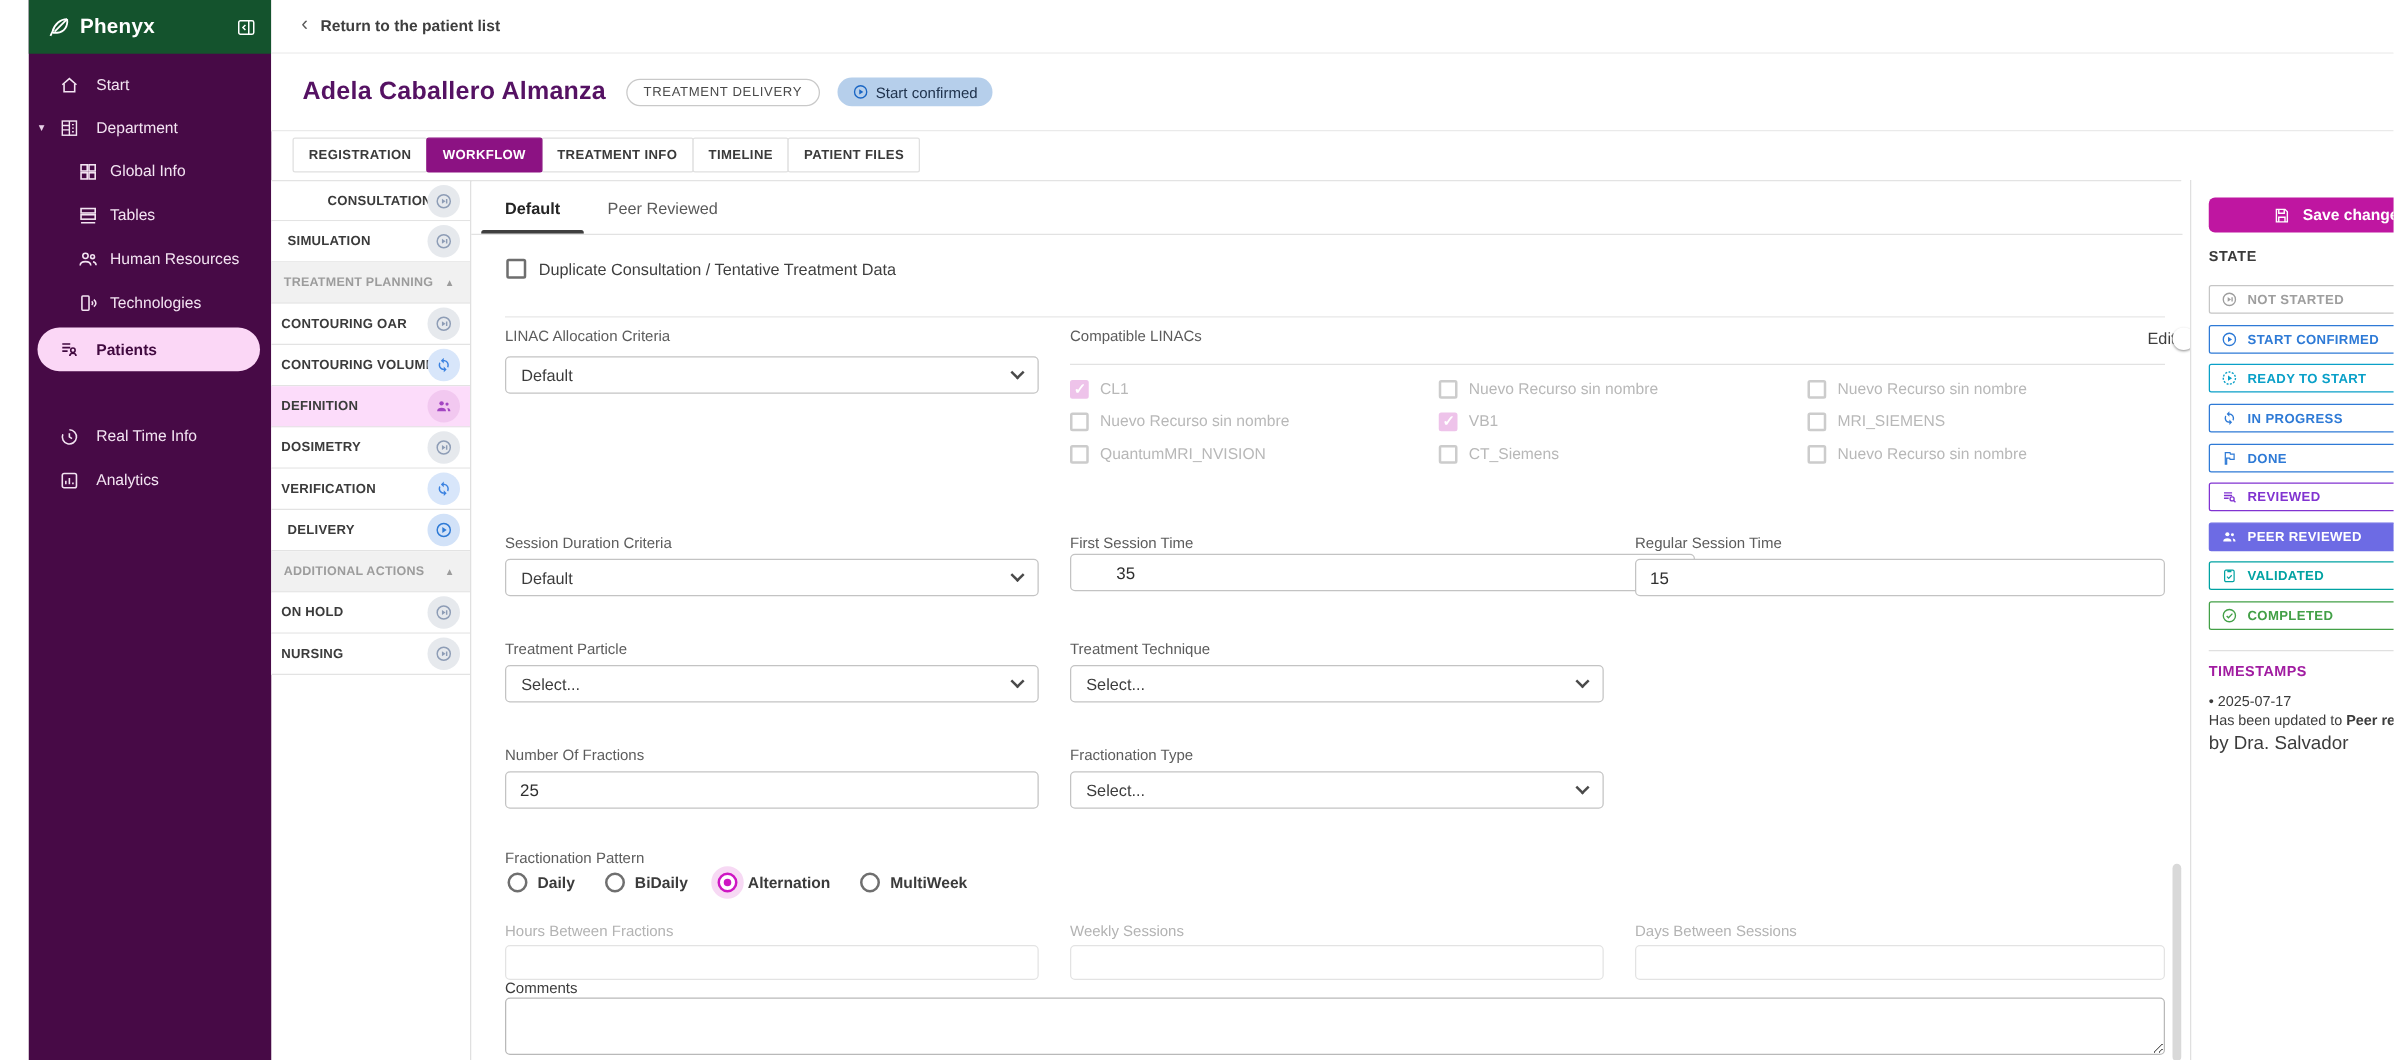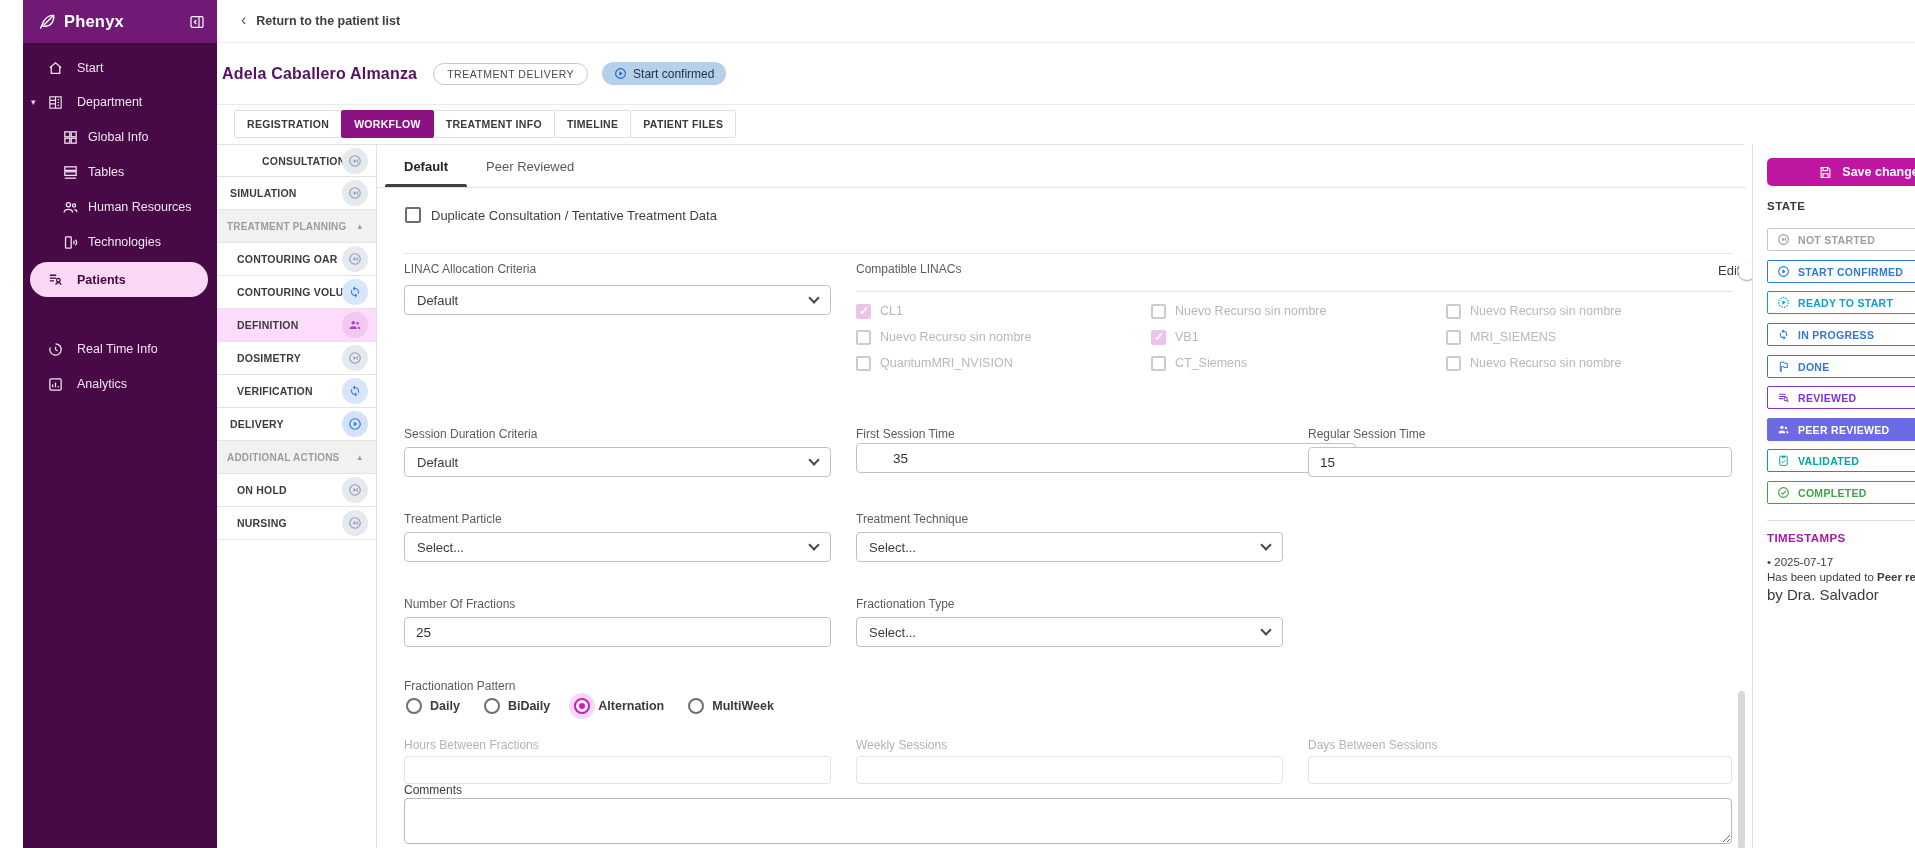--- a/index.html
+++ b/index.html
@@ -1,56 +1,56 @@
 <!DOCTYPE html>
 <html><head>
 <meta charset="utf-8">
 <style>
   * { margin:0; padding:0; box-sizing:border-box; }
   html,body { background:#ffffff; font-family:"Liberation Sans", sans-serif; }
   .screen { position:relative; width:1915px; height:848px; overflow:hidden; background:#fff; }
 
   
   .sidebar { position:absolute; left:23px; top:0; width:194px; height:848px; background:#470a46; }
-  .sb-header { position:absolute; left:0; top:0; width:194px; height:43px; background:#701a75; display:flex; align-items:center; padding:0 12px; color:#fff; }
+  .sb-header { position:absolute; left:0; top:0; width:194px; height:43px; background:#14532d; display:flex; align-items:center; padding:0 12px; color:#fff; }
   .sb-logo { width:20px; height:20px; margin-left:2px; color:#fff; }
   .sb-title { font-size:16.5px; font-weight:bold; margin-left:7px; letter-spacing:.2px; flex:1; }
   .sb-collapse { width:16px; height:16px; color:#fff; cursor:pointer; }
   .sb-item { position:absolute; left:0; width:194px; height:34px; display:flex; align-items:center; color:#f3e4f2; font-size:12.5px; cursor:pointer; }
   .sb-item .sb-chevron { position:absolute; left:8px; font-size:9px; color:#e9d2e8; }
   .sb-item .sb-icon { position:absolute; left:24px; width:17px; height:17px; color:#f3e4f2; }
   .sb-item .sb-label { position:absolute; left:54px; white-space:nowrap; }
   .sb-item.child .sb-icon { left:39px; }
   .sb-item.child .sb-label { left:65px; }
   .sb-item.active { left:7px; width:178px; height:35px; background:#fbd7f6; border-radius:18px; color:#40093f; }
   .sb-item.active .sb-icon { left:17px; color:#40093f; }
   .sb-item.active .sb-label { left:47px; font-weight:bold; }
 
   
   .return-bar { position:absolute; left:217px; top:0; width:1698px; height:43px; background:#fff; border-bottom:1px solid #eaeaea; display:flex; align-items:center; }
   .back-btn { display:flex; align-items:center; gap:10px; margin-left:24px; cursor:pointer; }
   .back-chev { font-size:16px; color:#5a5a5a; line-height:1; margin-top:-2px; }
   .back-label { font-size:12.5px; font-weight:bold; color:#3f3f3f; }
 
   .patient-header { position:absolute; left:217px; top:43px; width:1698px; height:62px; background:#fff; border-bottom:1px solid #eaeaea; display:flex; align-items:center; }
-  .patient-name { margin-left:5px; font-size:16px; font-weight:bold; color:#551263; letter-spacing:.2px; }
+  .patient-name { margin-left:25px; font-size:20px; font-weight:bold; color:#551263; letter-spacing:.2px; }
   .chip-outline { margin-left:16px; height:22px; display:flex; align-items:center; padding:0 13px; border:1px solid #c9c9c9; border-radius:12px; font-size:10.5px; color:#4a4a4a; letter-spacing:.5px; background:#fff; }
   .chip-status { margin-left:14px; height:23px; display:flex; align-items:center; gap:6px; padding:0 12px; border-radius:13px; background:#b6cfeb; font-size:12px; color:#20334d; }
   .chip-status .play-ic { width:13px; height:13px; color:#1a66c4; }
 
   .tabs { position:absolute; left:235px; top:110px; display:flex; }
   .tab { height:28px; display:flex; align-items:center; padding:0 12px; border:1px solid #e0e0e0; margin-left:-1px; background:#fff; font-size:10.5px; font-weight:bold; color:#3a3a3a; letter-spacing:.3px; cursor:pointer; border-radius:2px; }
   .tab.active { background:#8c1283; border-color:#8c1283; color:#fff; z-index:2; }
 
   
   .wf-nav { position:absolute; left:217px; top:144px; width:159px; }
   .wf-row { position:absolute; left:0; width:159px; height:33px; border-bottom:1px solid #e3e3e3; background:#fff; display:flex; align-items:center; cursor:pointer; }
   .wf-row.first { border-top:1px solid #e3e3e3;padding-left:32px; }
   .wf-label { font-size:10.5px; font-weight:bold; color:#3b3b3b; letter-spacing:.2px; padding-left:13px; }
-  .wf-row.sub .wf-label { padding-left:20px; }
+  .wf-row.sub .wf-label { padding-left:8px; }
   .wf-row.group { background:#f1f1f1; }
   .wf-row.group .wf-label { color:#9c9c9c; font-weight:bold; font-size:10px; padding-left:10px; }
   .wf-row.group .grp-arrow { position:absolute; right:14px; font-size:9px; color:#9c9c9c; }
   .wf-row.active { background:#fcdcfa; }
   .wf-status { position:absolute; right:8px; width:26px; height:26px; border-radius:50%; display:flex; align-items:center; justify-content:center; }
   .wf-status svg { width:14px; height:14px; }
   .st-notstarted { background:#e6e9ed; color:#8e9db6; }
   .st-inprogress { background:#d8e6fa; color:#3b82e0; }
   .st-peer { background:#f2c8f0; color:#a346c2; }
   .st-confirmed { background:#d2e2f8; color:#2e7ad6; }

